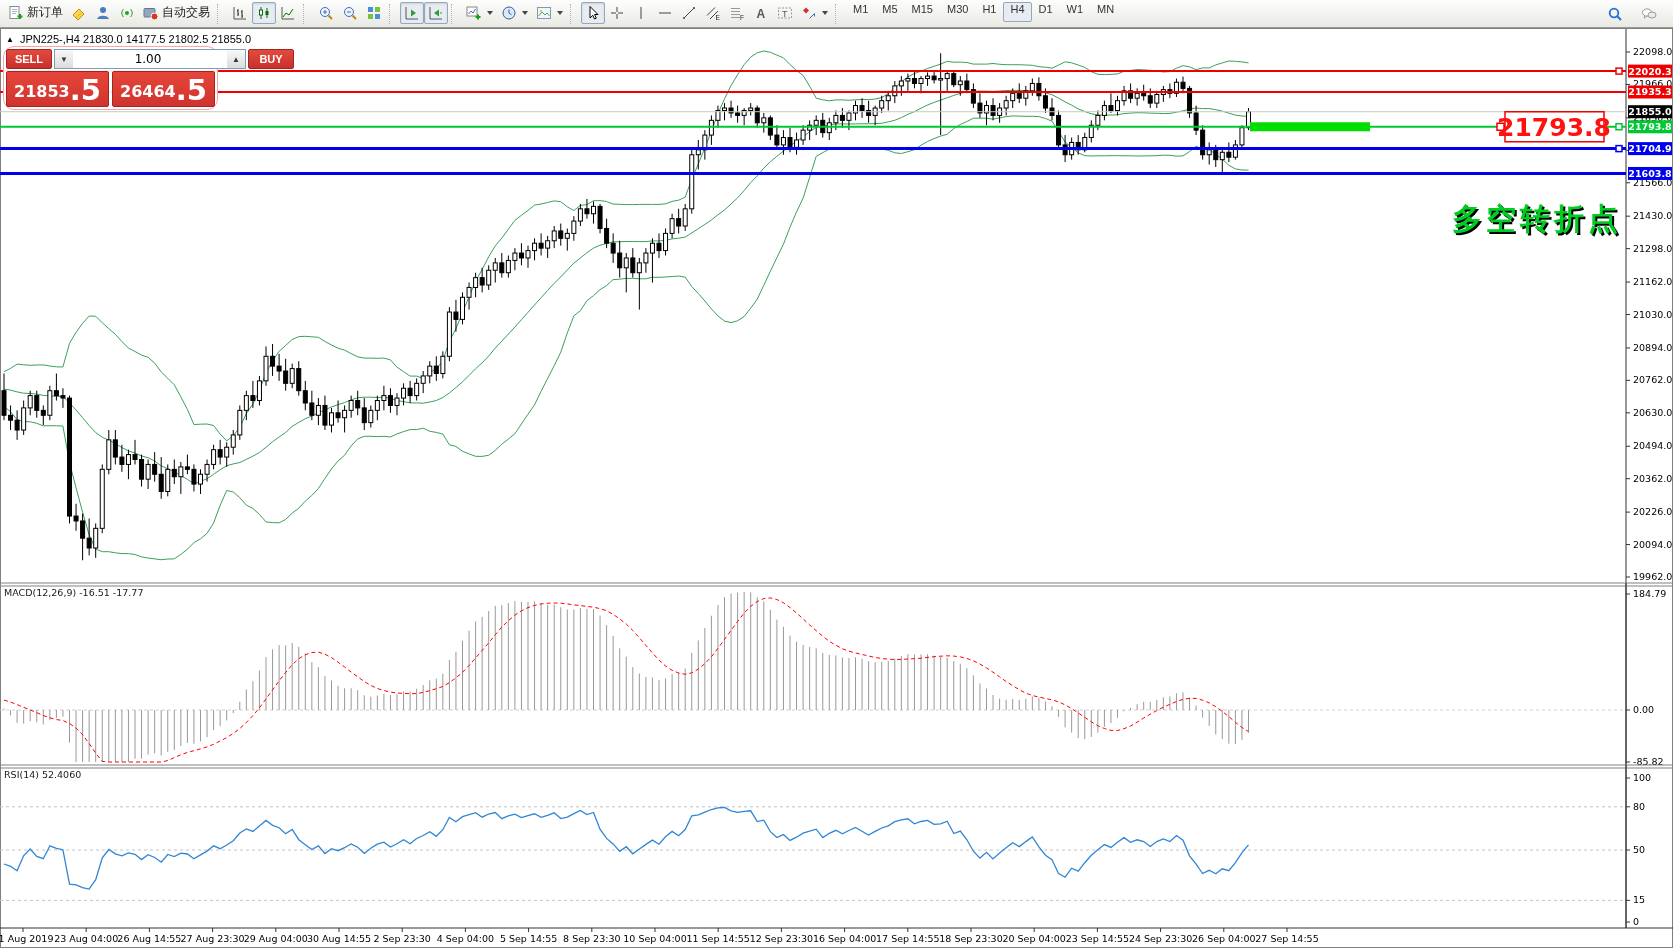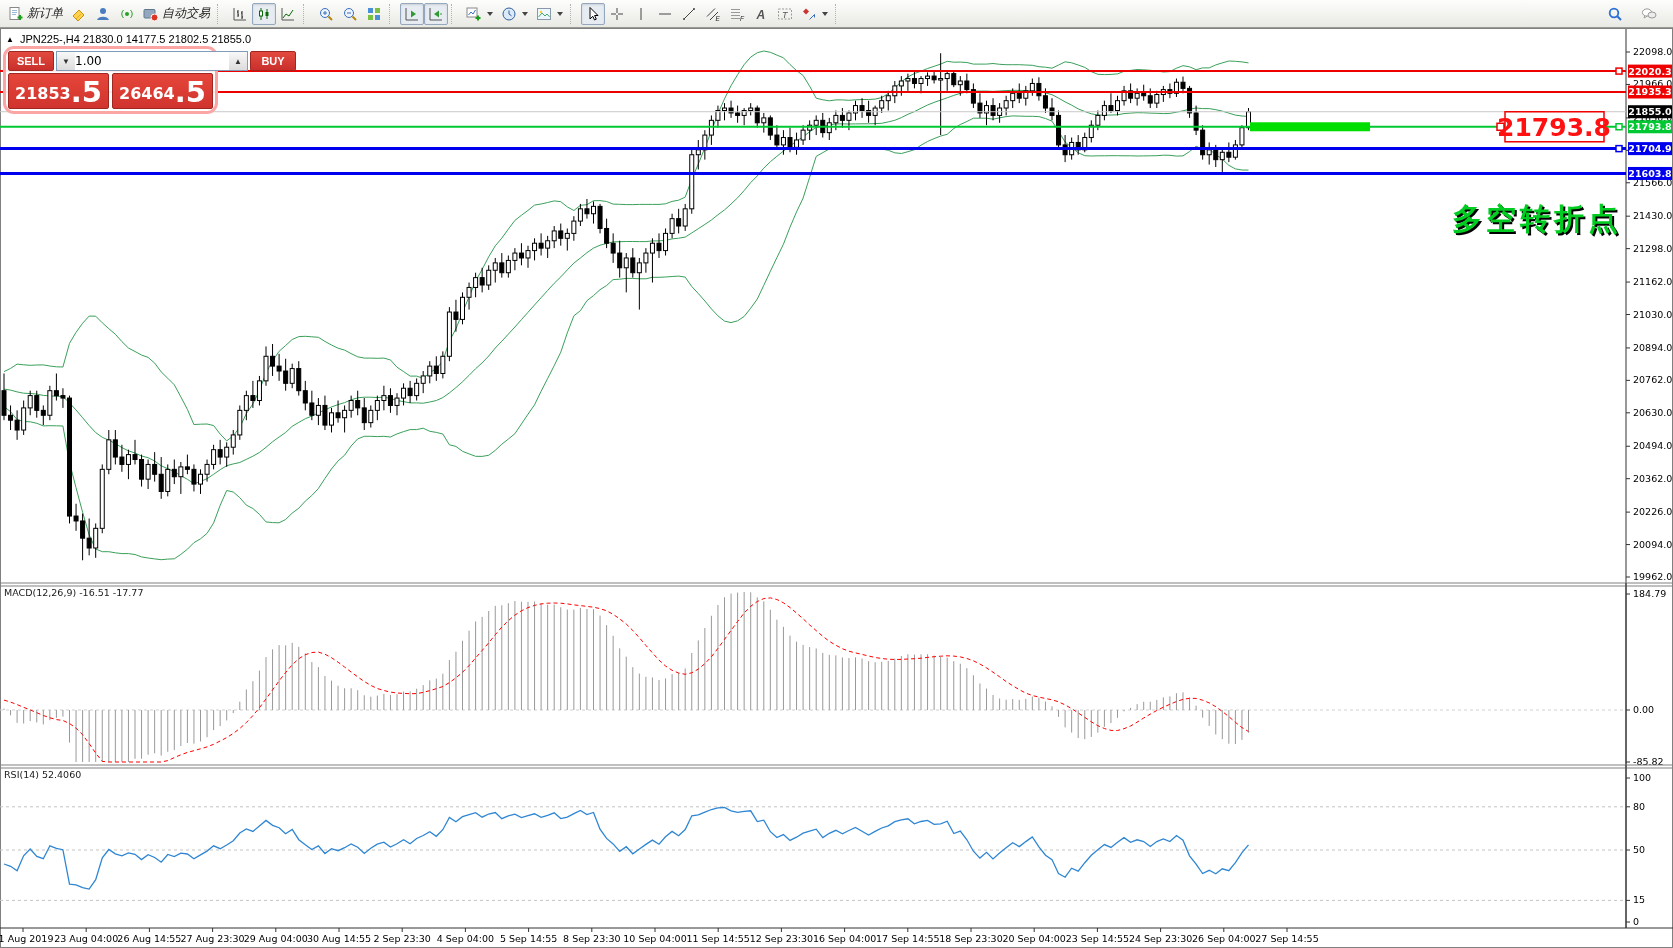--- a/index.html
+++ b/index.html
@@ -3,21 +3,21 @@
 <meta charset="utf-8">
 <style>
   * { margin:0; padding:0; box-sizing:border-box; }
   html,body { width:1673px; height:948px; overflow:hidden; background:#d4d0c8;
               font-family:"Liberation Sans", sans-serif; }
 
   
   .toolbar{ position:absolute; left:0; top:0; width:1673px; height:28px;
     background:linear-gradient(#fdfdfc,#e9e9e4); border-bottom:1px solid #9a9a94;
     display:flex; align-items:center; padding:0 4px; }
-  .tb-group{ display:flex; align-items:center; height:24px;font-style:italic; }
+  .tb-group{ display:flex; align-items:flex-start; height:24px; }
   .tb-sep{ width:7px; height:20px; border-left:1px dotted #b3b3ad; margin:0 4px 0 3px; }
   .tb-btn{ display:flex; align-items:center; gap:3px; height:22px; min-width:24px;
     padding:0 3px; border:1px solid transparent; border-radius:2px; cursor:default;
     font-size:12px; color:#222; justify-content:center;}
   .tb-btn.pressed{ background:#e7ecf3; border-color:#94a7bc; box-shadow:inset 0 1px 2px rgba(0,0,0,.12); }
   .tb-btn .dd{ width:0; height:0; border-left:3px solid transparent; border-right:3px solid transparent;
     border-top:4px solid #444; margin-left:2px; }
   .tf-btn{ font-size:11px; color:#333; height:20px; padding:0 6px; border:1px solid transparent; border-radius:2px;}
   .tf-btn.pressed{ background:#e7ecf3; border-color:#94a7bc; }
   .tb-right{ margin-left:auto; display:flex; align-items:center; gap:10px; padding-right:8px;}
@@ -25,29 +25,29 @@
   
   .chart-area{ position:absolute; left:0; top:28px; width:1673px; height:920px; background:#fff; }
   #chart-svg{ position:absolute; left:0; top:0; }
 
   .symbol-header{ position:absolute; left:6px; top:5px; font-size:11px; color:#000;
     display:flex; gap:6px; align-items:center; z-index:5;}
   .symbol-header .tri{ font-size:8px; }
 
   
   .one-click{ position:absolute; left:3px; top:18px; width:215px; z-index:6;
-    border:3px solid #fca5a5; border-radius:11px; background:rgba(255,255,255,.92); padding:2px; }
+    border:1px solid #fca5a5; border-radius:11px; background:rgba(255,255,255,.92); padding:2px; }
   .oc-row1{ display:flex; height:20px; gap:2px; }
   .oc-btn{ flex:0 0 46px; background:linear-gradient(#e34a3e,#c9302c); color:#fff; font-size:11px;
     font-weight:bold; border:1px solid #a02622; border-radius:2px; display:flex;
     align-items:center; justify-content:center; cursor:pointer;}
   .oc-vol{ flex:1; display:flex; border:1px solid #7f9db9; background:#fff; }
   .oc-step{ width:18px; background:linear-gradient(#f8f8f8,#dcdcdc); border:0; font-size:8px;
     color:#333; cursor:pointer; }
-  .oc-vol input{ flex:1; border:0; outline:none; text-align:left; font-size:12px; padding-right:4px;
+  .oc-vol input{ flex:1; border:0; outline:none; text-align:center; font-size:12px; padding-right:4px;
     font-family:"DejaVu Sans", sans-serif; min-width:0;}
   .oc-row2{ display:flex; gap:3px; margin-top:2px; }
   .oc-price{ flex:1; height:36px; background:linear-gradient(#e6463a,#d0342e); border:1px solid #a02622;
     border-radius:2px; color:#fff; display:flex; align-items:flex-end; justify-content:center;
     padding-bottom:1px; cursor:pointer; font-family:"DejaVu Sans", sans-serif;}
   .oc-price .main{ font-size:16px; font-weight:bold; line-height:26px;}
   .oc-price .big{ font-size:29px; font-weight:bold; line-height:30px;}
 </style>
 </head>
 <body>
@@ -232,20 +232,31 @@
       </div>
       <div class="tb-btn">
         <svg width="16" height="16" viewBox="0 0 16 16">
           <polygon points="5,2.5 8,5.5 5,8.5 2,5.5" fill="#cc3333"></polygon>
           <path d="M8.5 13.5l5-5M13.5 8.5v3" stroke="#3a6fc0" fill="none"></path>
         </svg>
         <span class="dd"></span>
       </div>
     </div>
     <div class="tb-sep"></div>
+    <div class="tb-group">
+      <div class="tf-btn">M1</div>
+      <div class="tf-btn">M5</div>
+      <div class="tf-btn">M15</div>
+      <div class="tf-btn">M30</div>
+      <div class="tf-btn">H1</div>
+      <div class="tf-btn pressed">H4</div>
+      <div class="tf-btn">D1</div>
+      <div class="tf-btn">W1</div>
+      <div class="tf-btn">MN</div>
+    </div>
     <div class="tb-right">
       <div class="tb-btn">
         <svg width="16" height="16" viewBox="0 0 16 16">
           <circle cx="7" cy="7" r="4.3" fill="none" stroke="#2a6fd6" stroke-width="1.8"></circle>
           <line x1="10.3" y1="10.3" x2="14" y2="14" stroke="#2a6fd6" stroke-width="2"></line>
         </svg>
       </div>
       <div class="tb-btn">
         <svg width="16" height="16" viewBox="0 0 16 16">
           <ellipse cx="6" cy="6.5" rx="4.6" ry="3.6" fill="#fff" stroke="#9a9a9a"></ellipse>

